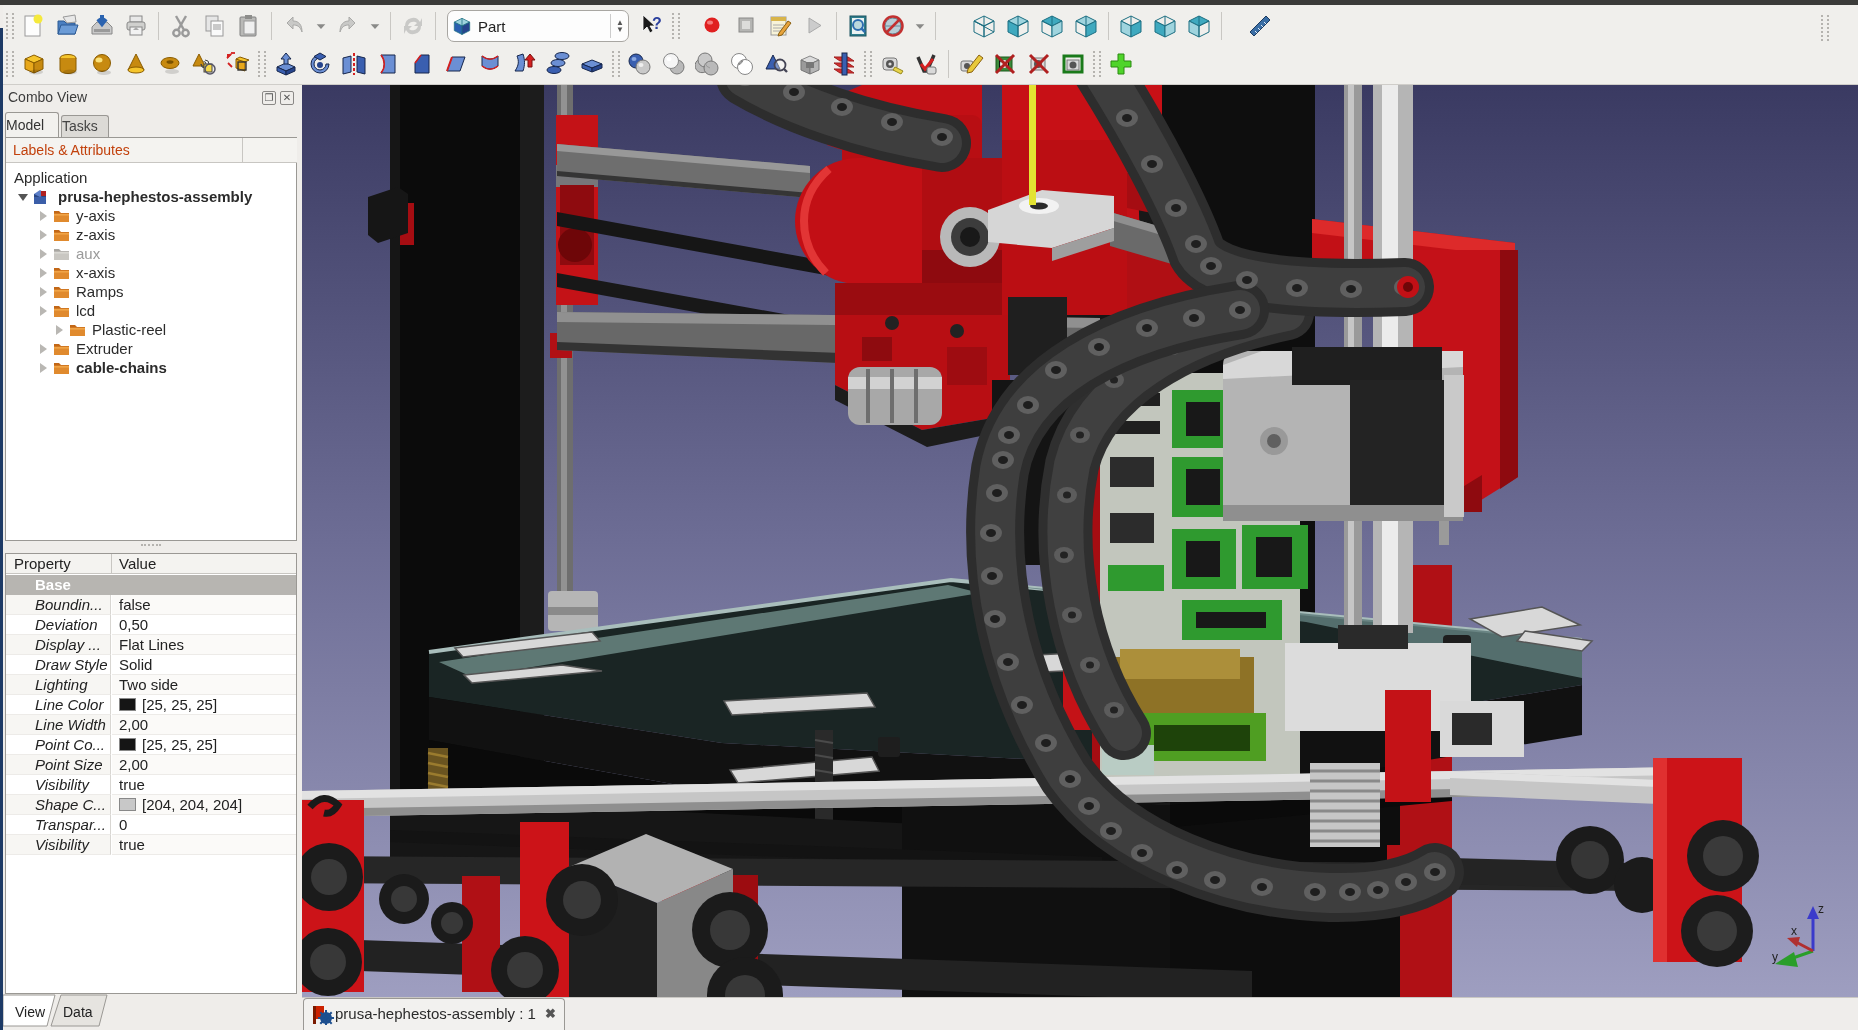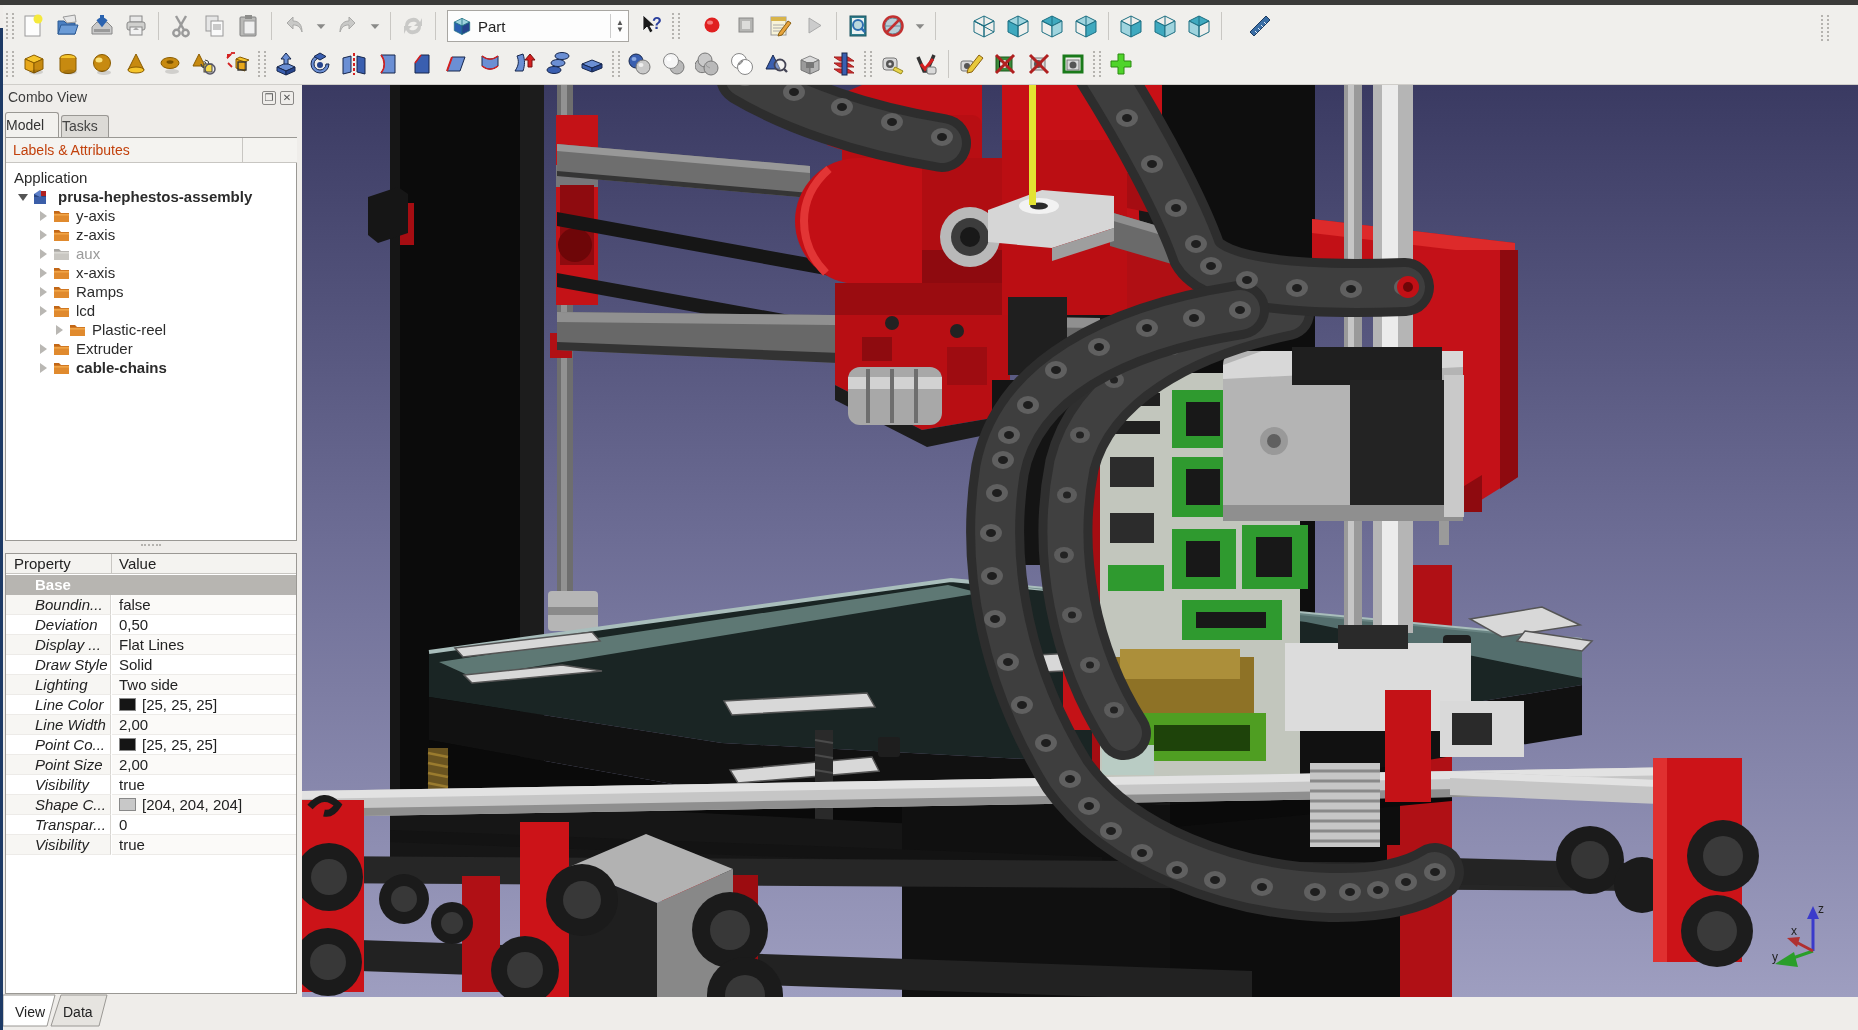--- a/index.html
+++ b/index.html
@@ -9,21 +9,21 @@
 #topstrip { left:0; top:0; width:1858px; height:5px; background:#3b3b39; }
 #leftblue { left:0; top:28px; width:3px; height:1002px; background:#1d3a66; }
 #toolbar { left:3px; top:5px; width:1855px; height:80px; background:#f0efec; border-bottom:1px solid #cfcdc9; }
 .trow { position:absolute; left:0; display:flex; align-items:center; height:38px; }
 .tsep { width:1px; height:28px; background:#c9c7c3; margin:0 5px; }
 .ic { width:30px; height:30px; margin:0 2px; display:flex; align-items:center; justify-content:center; }
 .ic svg { width:26px; height:26px; }
 .icn { width:16px !important; }
 .icn svg { width:16px; height:16px; }
 .handle { width:8px; height:26px; margin:0 3px; border-left:2px dotted #b5b3af; border-right:2px dotted #b5b3af; }
-#combo { display:flex; align-items:center; width:182px; height:32px; background:#fdfdfd; border:1px solid #a8a6a2; border-radius:0; margin:0 6px; padding:0 4px; font-size:15px; color:#222; }
+#combo { display:flex; align-items:center; width:182px; height:32px; background:#fdfdfd; border:1px solid #a8a6a2; border-radius:7px; margin:0 6px; padding:0 4px; font-size:15px; color:#222; }
 #combo .spin { margin-left:auto; display:flex; flex-direction:column; align-items:center; color:#555; font-size:8px; line-height:7px; border-left:1px solid #ccc; padding-left:5px; height:24px; justify-content:center;}
 
 #panel { left:3px; top:85px; width:299px; height:945px; background:#efedea; }
 #cvtitle { position:absolute; left:5px; top:4px; font-size:14px; color:#3c3c3c; }
 .dockbtn { position:absolute; top:6px; width:14px; height:14px; border:1px solid #8a8886; color:#555; font-size:10px; line-height:12px; text-align:center; background:#efedea; border-radius:2px;}
 .tab { position:absolute; font-size:14px; color:#333; text-align:left; }
 #tabModel { left:2px; top:27px; width:54px; height:25px; background:#f2f1ee; border:1px solid #9a9894; border-bottom:none; border-radius:3px 3px 0 0; line-height:24px; }
 #tabTasks { left:58px; top:30px; width:48px; height:22px; background:#dcdad6; border:1px solid #9a9894; border-bottom:none; border-radius:3px 3px 0 0; line-height:21px; color:#444; }
 #treebox { position:absolute; left:2px; top:52px; width:292px; height:404px; background:#ffffff; border:1px solid #9a9894; }
 #lahdr { position:absolute; left:0px; top:0px; width:237px; height:25px; background:#f4f3f0; border-right:1px solid #c8c6c2; border-bottom:1px solid #c8c6c2; font-size:14px; color:#c2410c; line-height:24px; padding-left:7px; }
@@ -1062,13 +1062,31 @@
           <polygon points="1473,879 1492,867 1496,882" fill="#2a9e2a"></polygon>
           <line x1="1511" y1="866" x2="1494" y2="857" stroke="#b03030"></line>
           <polygon points="1485,853 1498,852 1495,862" fill="#b03030"></polygon>
         </g>
   <text x="1516" y="828" font-size="12" fill="#222">z</text>
         <text x="1470" y="876" font-size="12" fill="#222">y</text>
         <text x="1489" y="850" font-size="12" fill="#222">x</text>
   </svg>
   </div>
 
+  <div class="abs" id="bottombar">
+    <div id="vtab">
+      <svg style="position:absolute;left:8px;top:6px;" width="22" height="20" viewBox="0 0 22 20">
+        <rect x="1" y="1" width="11" height="13" fill="#cc2200"></rect>
+        <rect x="1" y="1" width="3" height="18" fill="#7a1a00"></rect>
+        <circle cx="14" cy="13" r="6" fill="#1d4f8f"></circle>
+        <circle cx="14" cy="13" r="2.5" fill="#f0efec"></circle>
+        <g stroke="#1d4f8f" stroke-width="2">
+            <line x1="14" y1="5" x2="14" y2="21"></line>
+            <line x1="6" y1="13" x2="22" y2="13"></line>
+            <line x1="8.3" y1="7.3" x2="19.7" y2="18.7"></line>
+            <line x1="19.7" y1="7.3" x2="8.3" y2="18.7"></line>
+          </g>
+      </svg>
+      <div class="txt">prusa-hephestos-assembly : 1</div>
+      <div class="x">✖</div>
+    </div>
+  </div>
 </div>
 
 </body></html>

